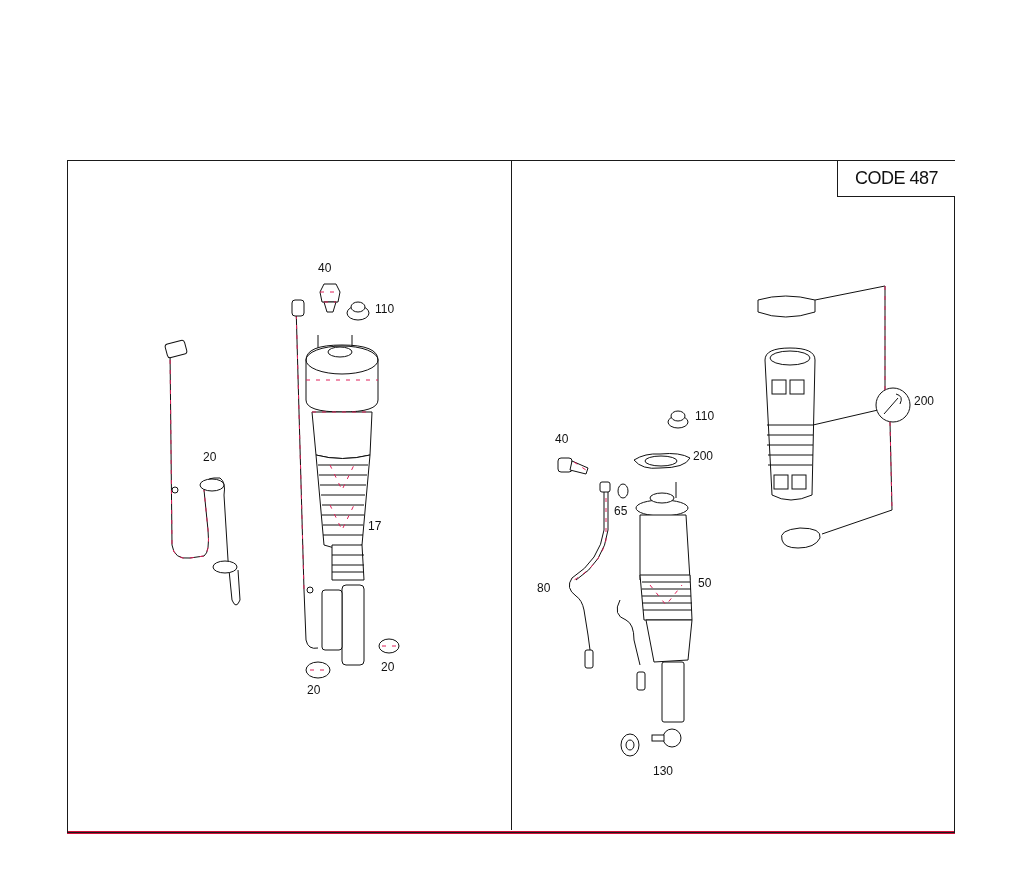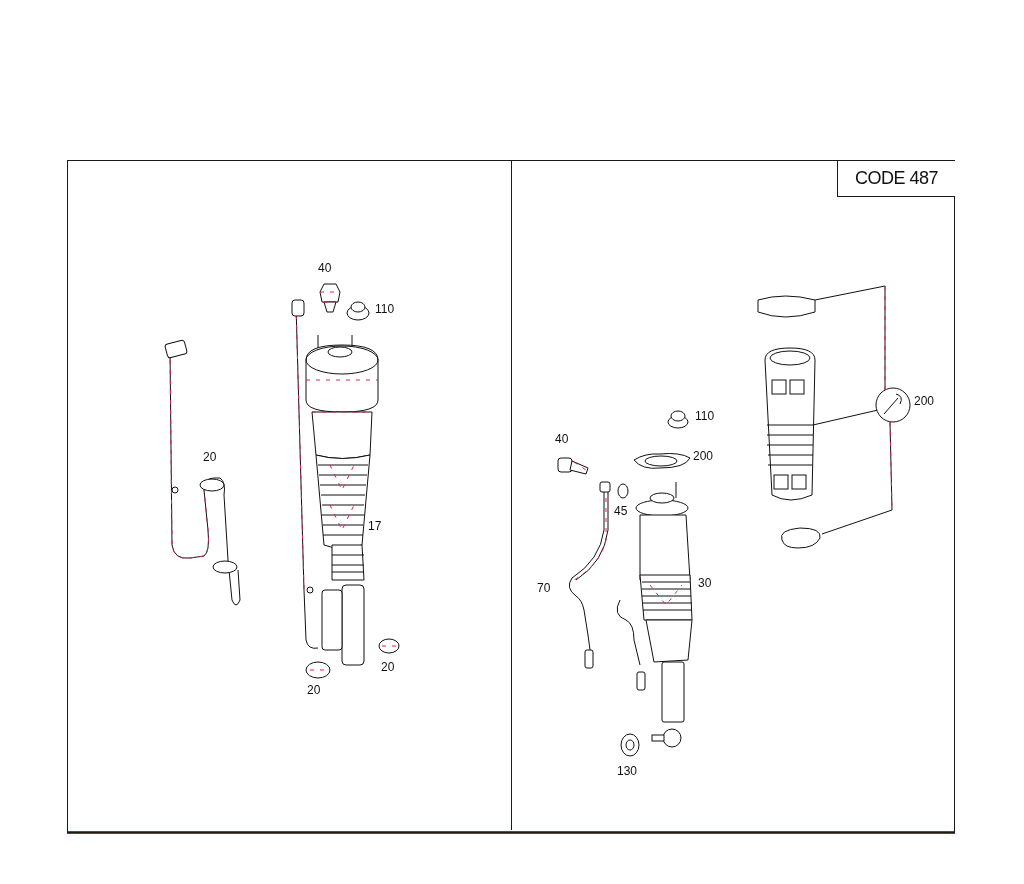--- a/index.html
+++ b/index.html
@@ -174,18 +174,18 @@
   <span class="label" style="left:318px;top:262px">40</span>
   <span class="label" style="left:375px;top:303px">110</span>
   <span class="label" style="left:203px;top:451px">20</span>
   <span class="label" style="left:368px;top:520px">17</span>
   <span class="label" style="left:307px;top:684px">20</span>
   <span class="label" style="left:381px;top:661px">20</span>
 
   <span class="label" style="left:695px;top:410px">110</span>
   <span class="label" style="left:555px;top:433px">40</span>
   <span class="label" style="left:693px;top:450px">200</span>
-  <span class="label" style="left:614px;top:505px">45</span>
-  <span class="label" style="left:537px;top:582px">70</span>
-  <span class="label" style="left:698px;top:577px">30</span>
-  <span class="label" style="left:617px;top:765px">130</span>
+  <span class="label" style="left:614px;top:505px">65</span>
+  <span class="label" style="left:537px;top:582px">80</span>
+  <span class="label" style="left:698px;top:577px">50</span>
+  <span class="label" style="left:653px;top:765px">130</span>
   <span class="label" style="left:914px;top:395px">200</span>
 </div>
 
 </body></html>

